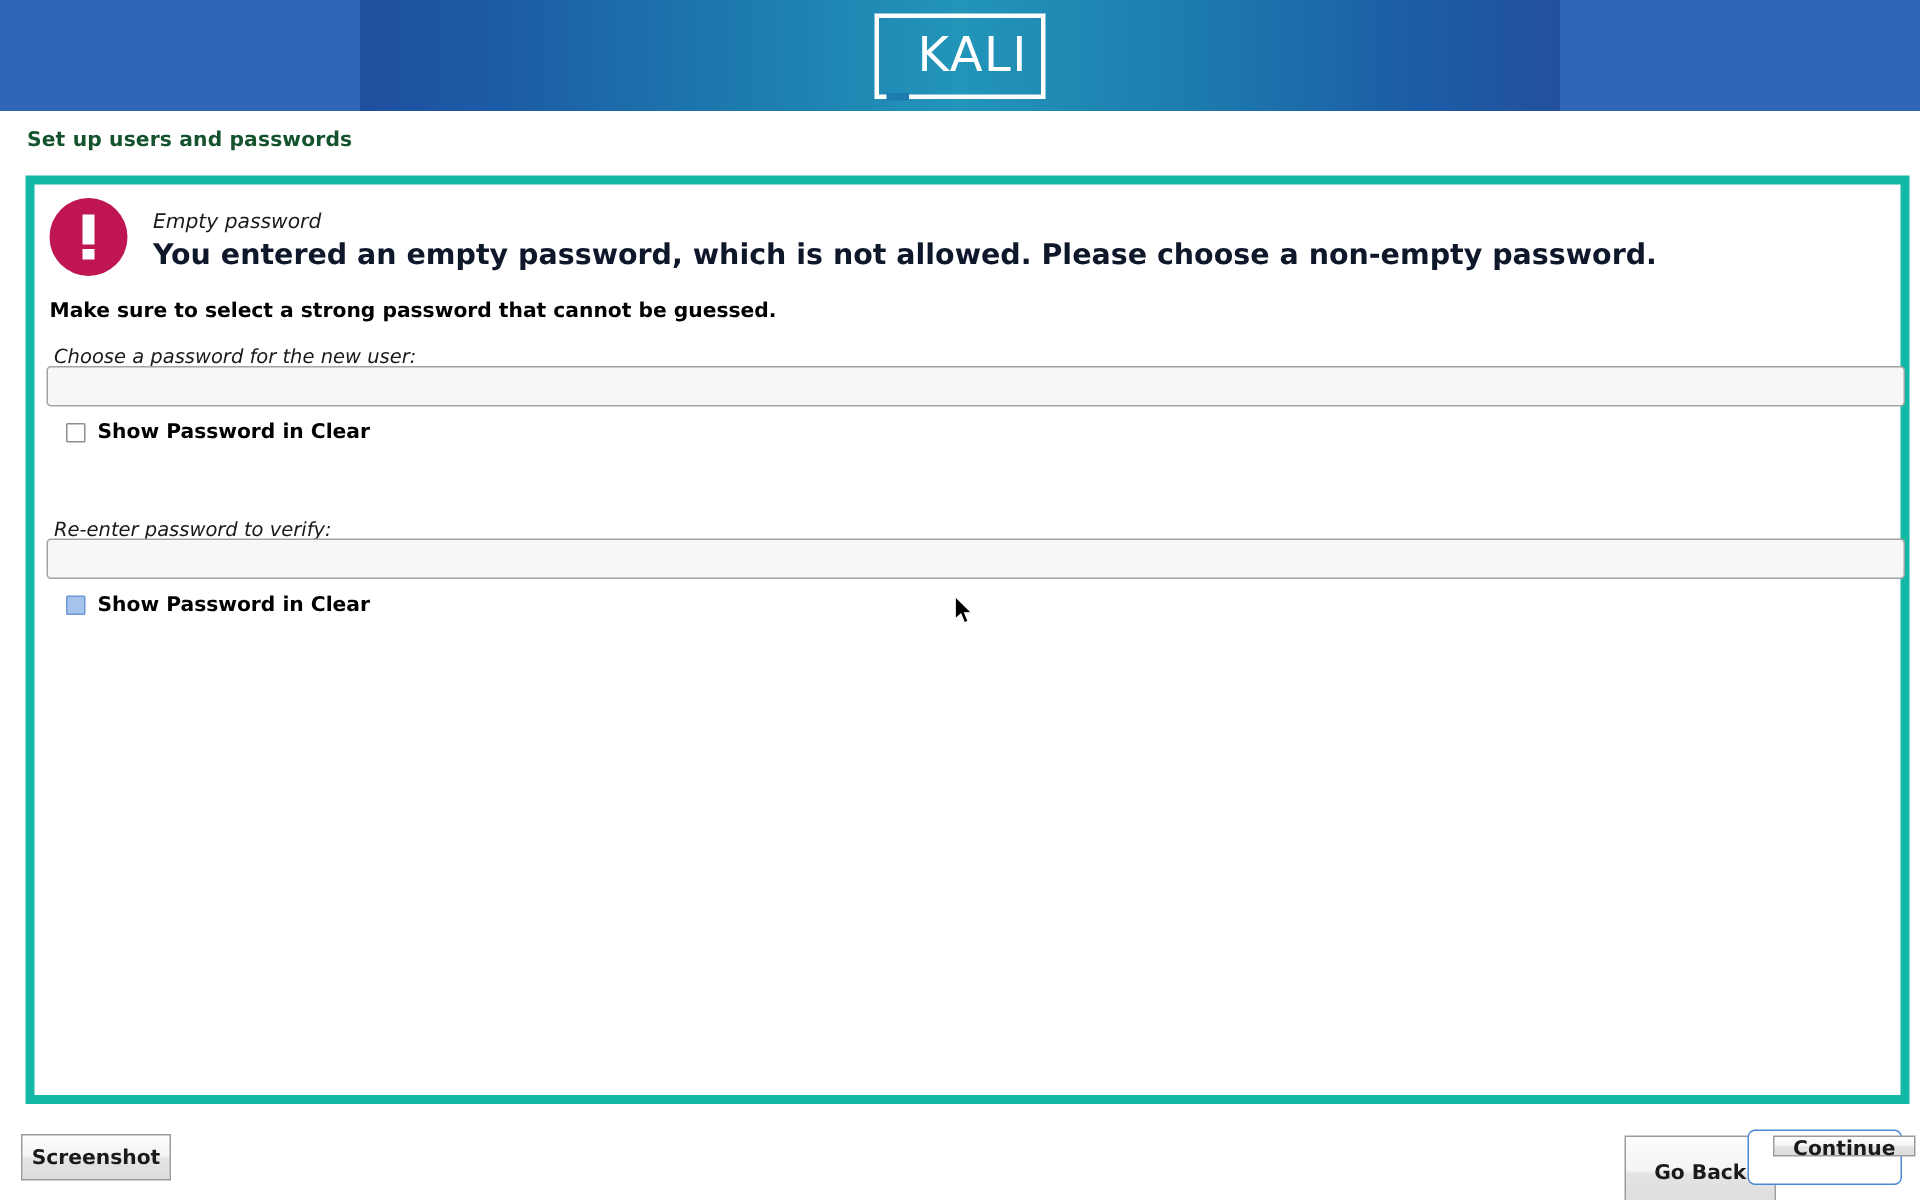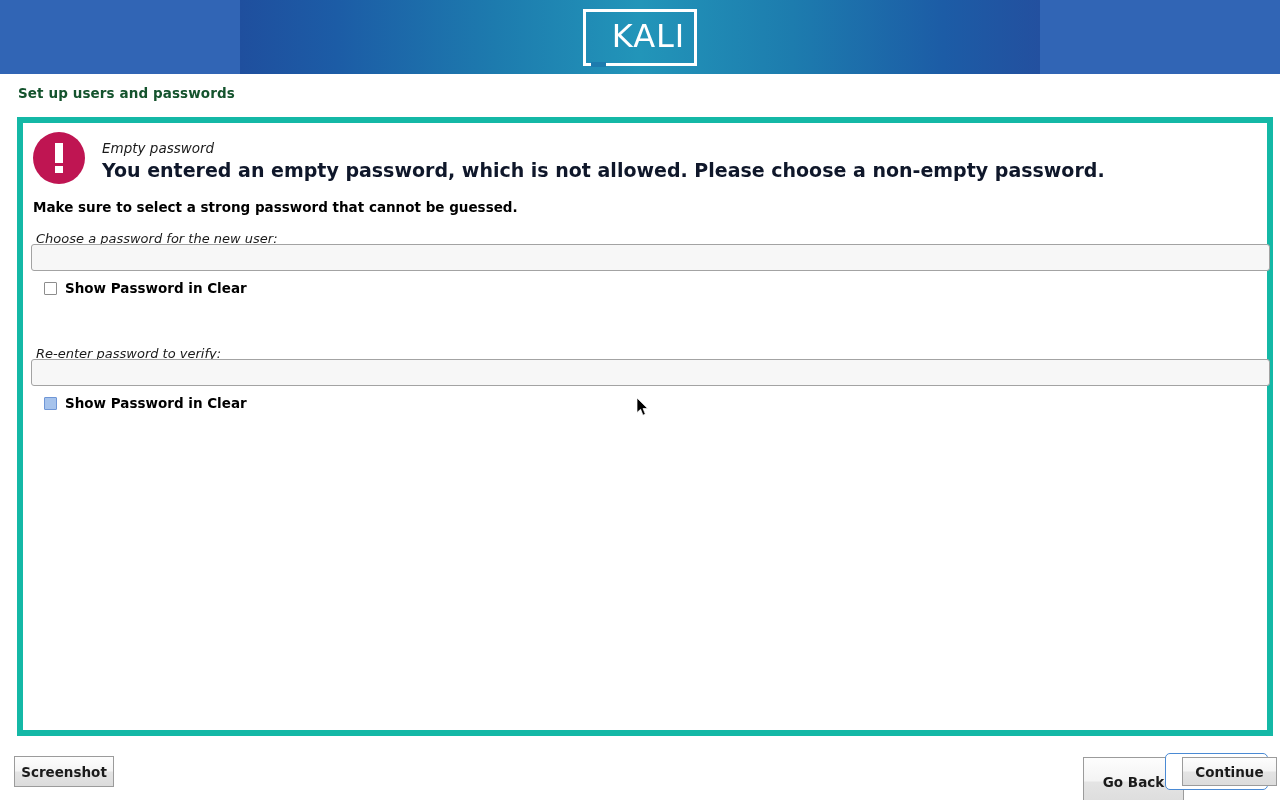--- a/index.html
+++ b/index.html
@@ -252,21 +252,21 @@
     height: 37px;
     box-sizing: border-box;
     border: 1px solid #4a8ad4;
     border-radius: 5px;
     background: #ffffff;
   }
   .btn-continue {
     left: 1182px;
     top: 757px;
     width: 95px;
-    height: 29px;
+    height: 14px;
   }
 
   
   .cursor {
     position: absolute;
     left: 637px;
     top: 398px;
     width: 12px;
     height: 19px;
     pointer-events: none;

